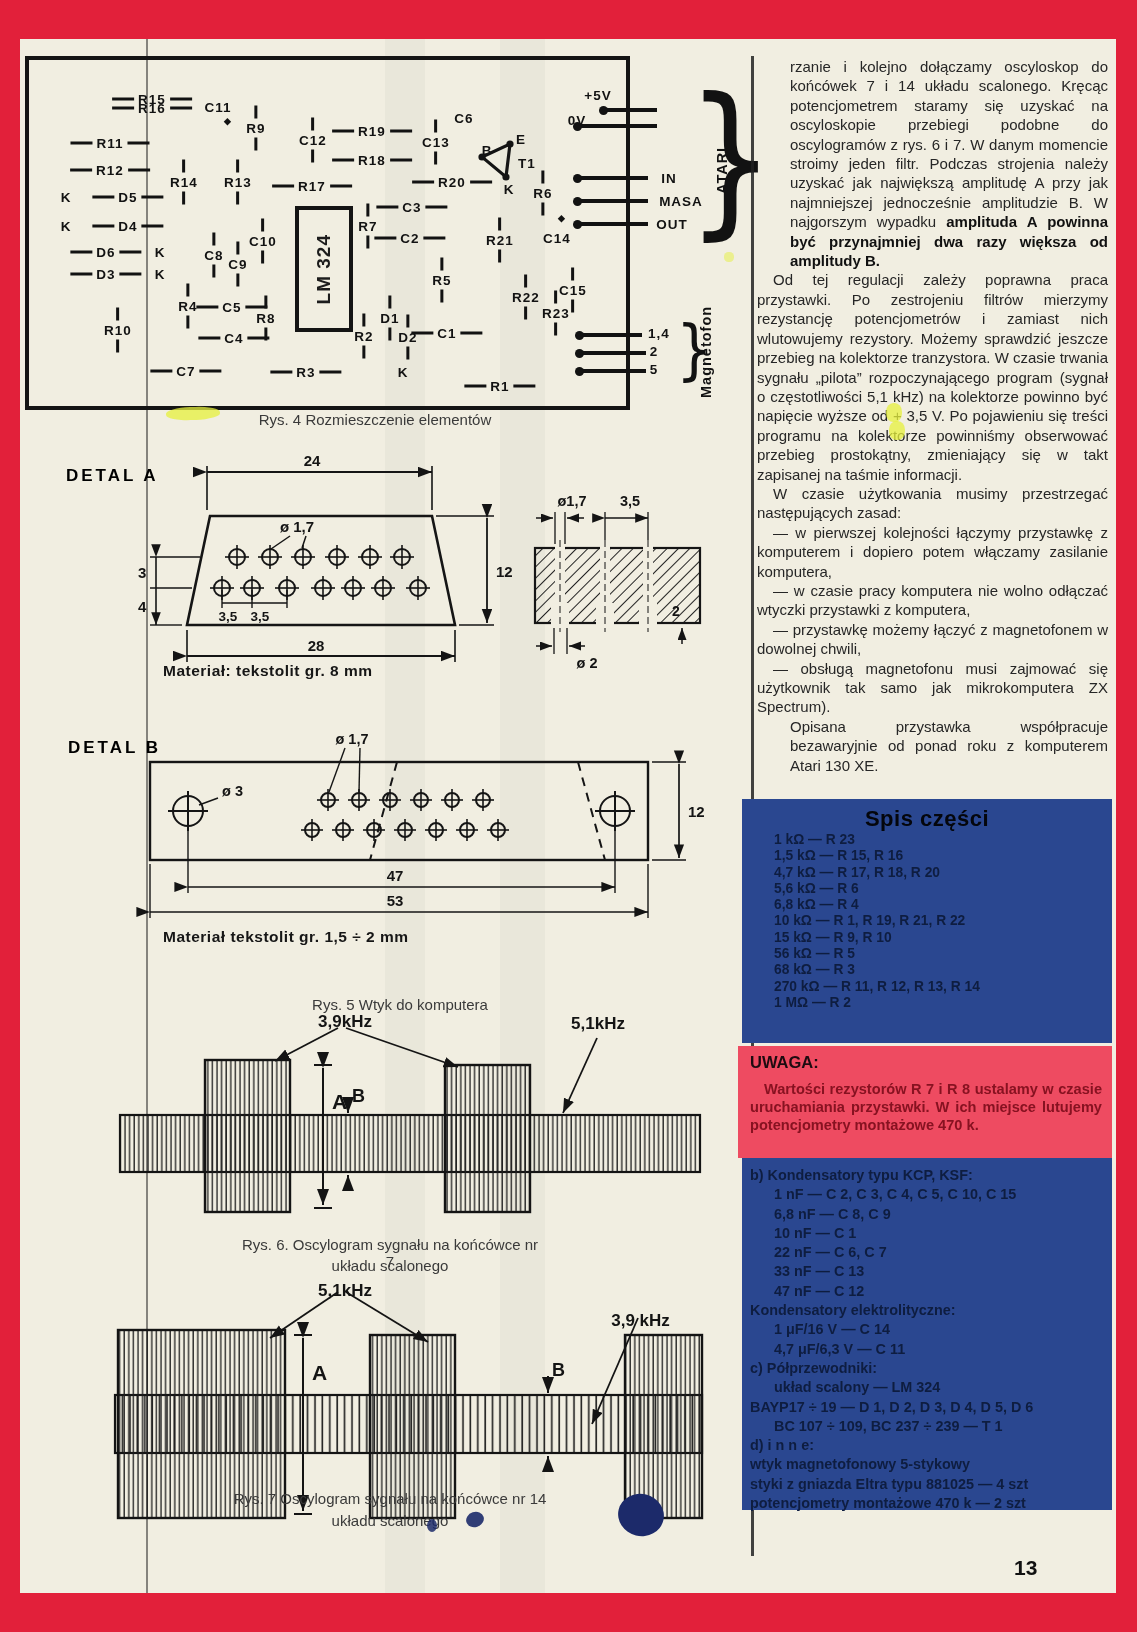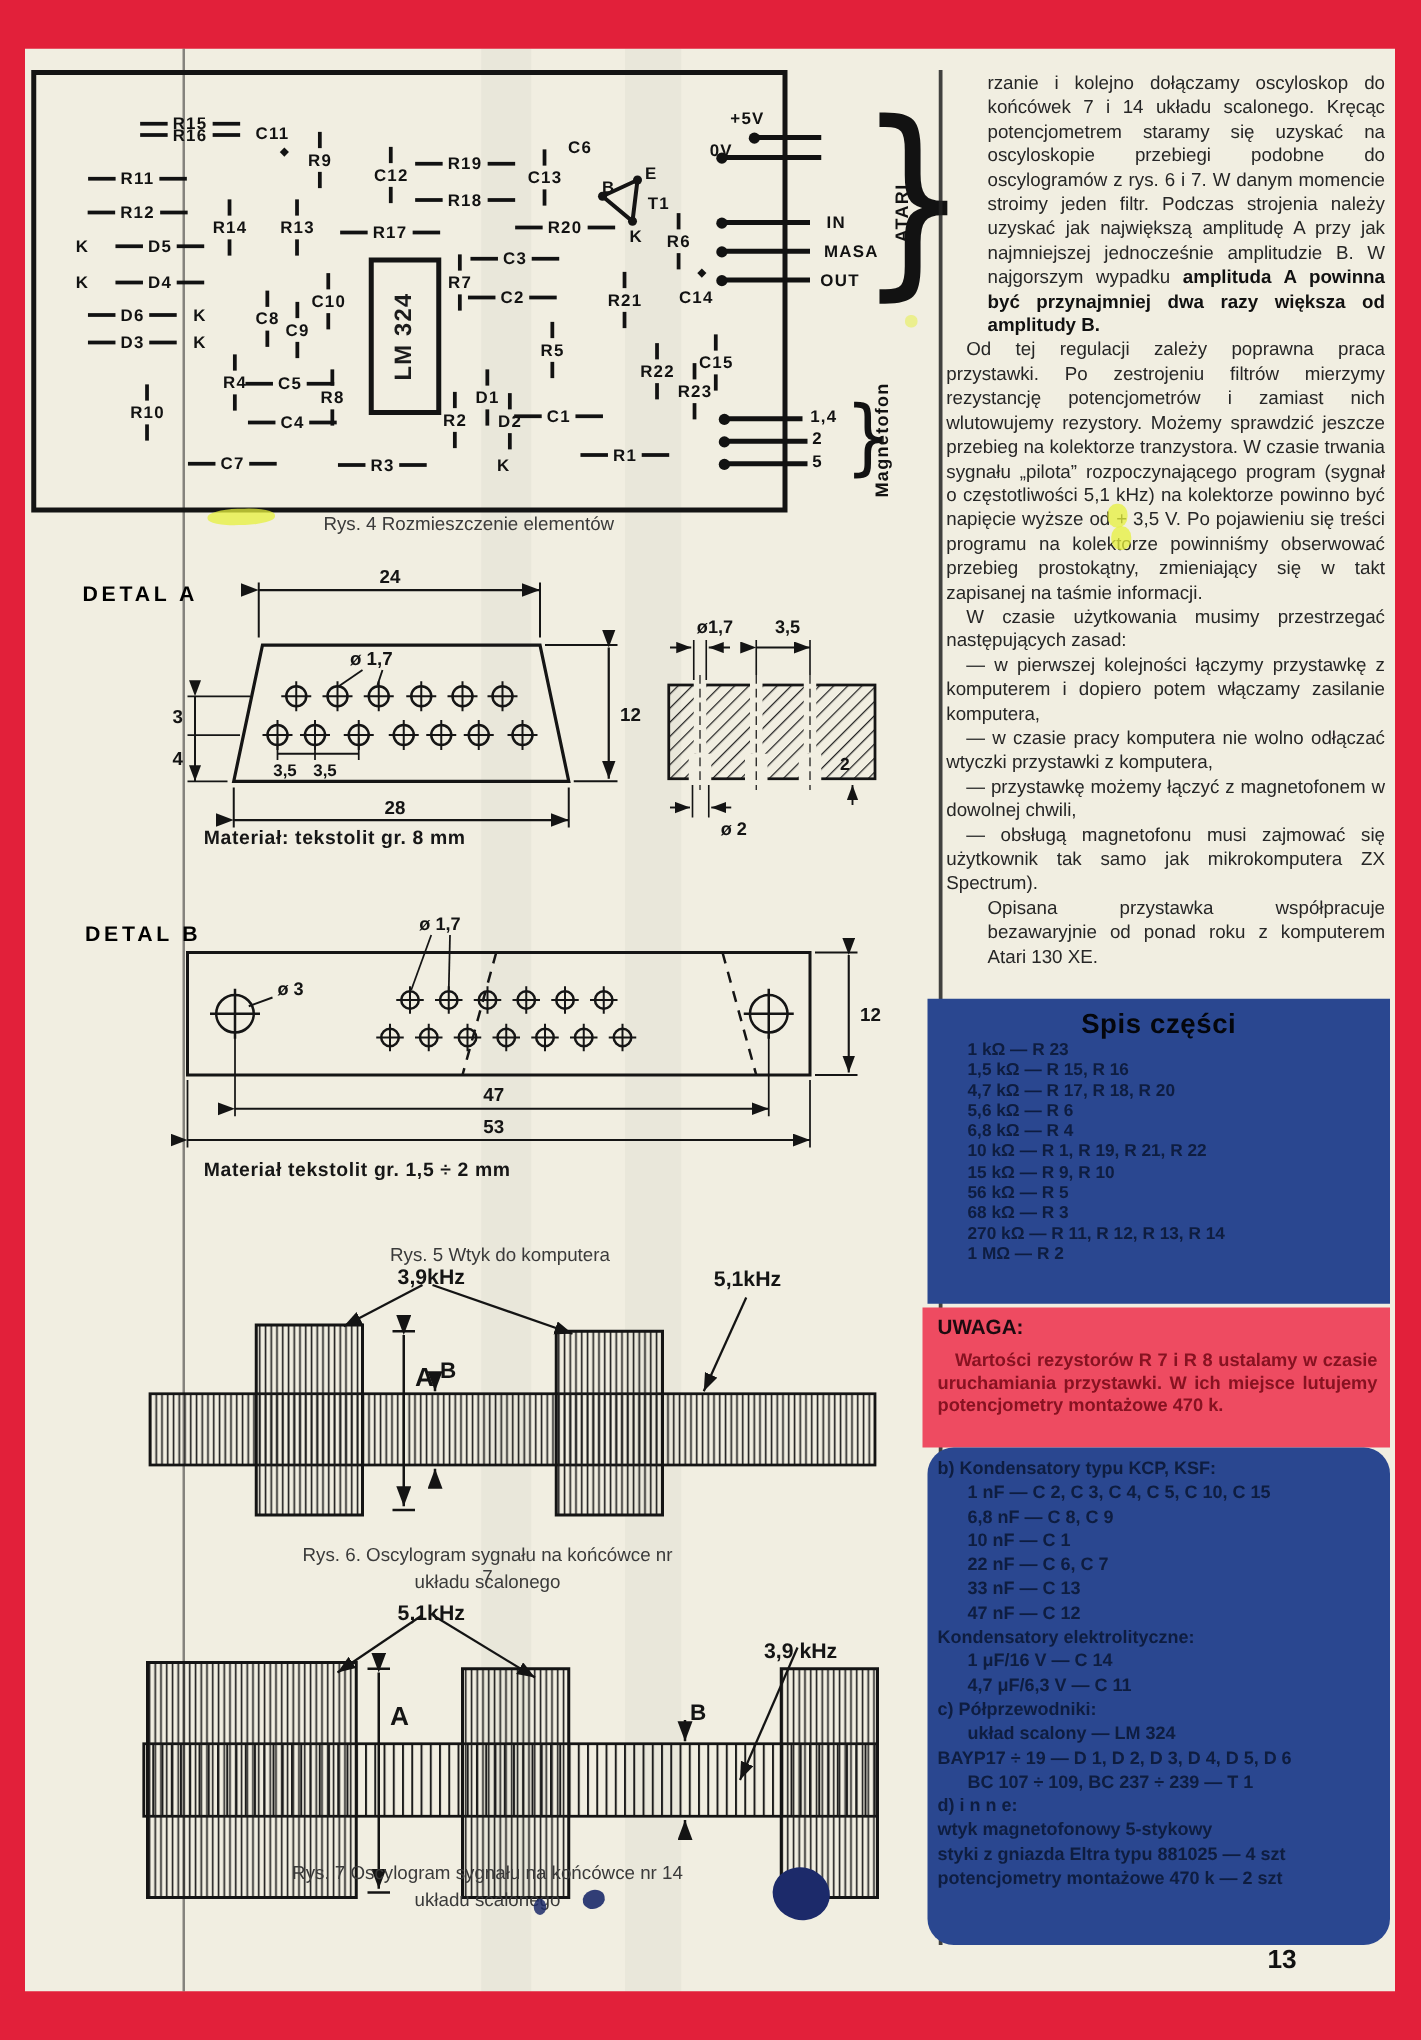--- a/index.html
+++ b/index.html
@@ -38,21 +38,21 @@
   .artcol .b{font-weight:bold;color:#111;}
   
   .bluebox{background:#2a4790;color:#0e1d40;}
   .box1{left:742px;top:799px;width:370px;height:244px;}
   .box1 .title{font-size:22px;font-weight:bold;color:#04060c;text-align:center;padding-top:7px;letter-spacing:.5px;}
   .box1 .hdr{font-size:13.6px;font-weight:bold;padding:5px 4px 1px 8px;}
   .box1 .ln{font-size:13.8px;font-weight:bold;line-height:16.3px;padding-left:32px;}
   .uwaga{left:738px;top:1046px;width:374px;height:112px;background:#ee4b61;}
   .uwaga .title{font-size:16.5px;font-weight:bold;color:#1d0b10;padding:7px 0 0 12px;}
   .uwaga .body{font-size:14.6px;font-weight:bold;color:#871221;line-height:18px;padding:8px 10px 0 12px;text-align:justify;text-indent:14px;}
-  .box2{left:742px;top:1158px;width:370px;height:398px;border-radius:21px;}
+  .box2{left:742px;top:1158px;width:370px;height:352px;}
   .box2 .inner{padding:8px 8px 0 8px;}
   .p2line{font-size:14.4px;font-weight:bold;line-height:19.3px;}
   .pagenum{left:1014px;top:1556px;font-size:21px;font-weight:bold;color:#111;}
   
   .hl{background:#e6f03c;opacity:.75;border-radius:45%;}
   .ink{background:#1c2a6a;border-radius:50%;}
   svg text{font-family:"Liberation Sans",sans-serif;font-weight:bold;fill:#141414;}
 </style>
 </head>
 <body>
@@ -220,21 +220,21 @@
       </div>
       <div class="plbl v" style="left: 408px; top: 337px;">
         <span>D2</span>
       </div>
       <div class="plbl h" style="left: 447px; top: 333px;">
         <span>C1</span>
       </div>
       <div class="plbl " style="left: 403px; top: 372px;">
         <span>K</span>
       </div>
-      <div class="plbl h" style="left: 500px; top: 364px;">
+      <div class="plbl h" style="left: 500px; top: 386px;">
         <span>R1</span>
       </div>
       <div class="plbl " style="left: 598px; top: 95px;">
         <span>+5V</span>
       </div>
       <div class="plbl " style="left: 577px; top: 120px;">
         <span>0V</span>
       </div>
       <div class="plbl " style="left: 669px; top: 178px;">
         <span>IN</span>

